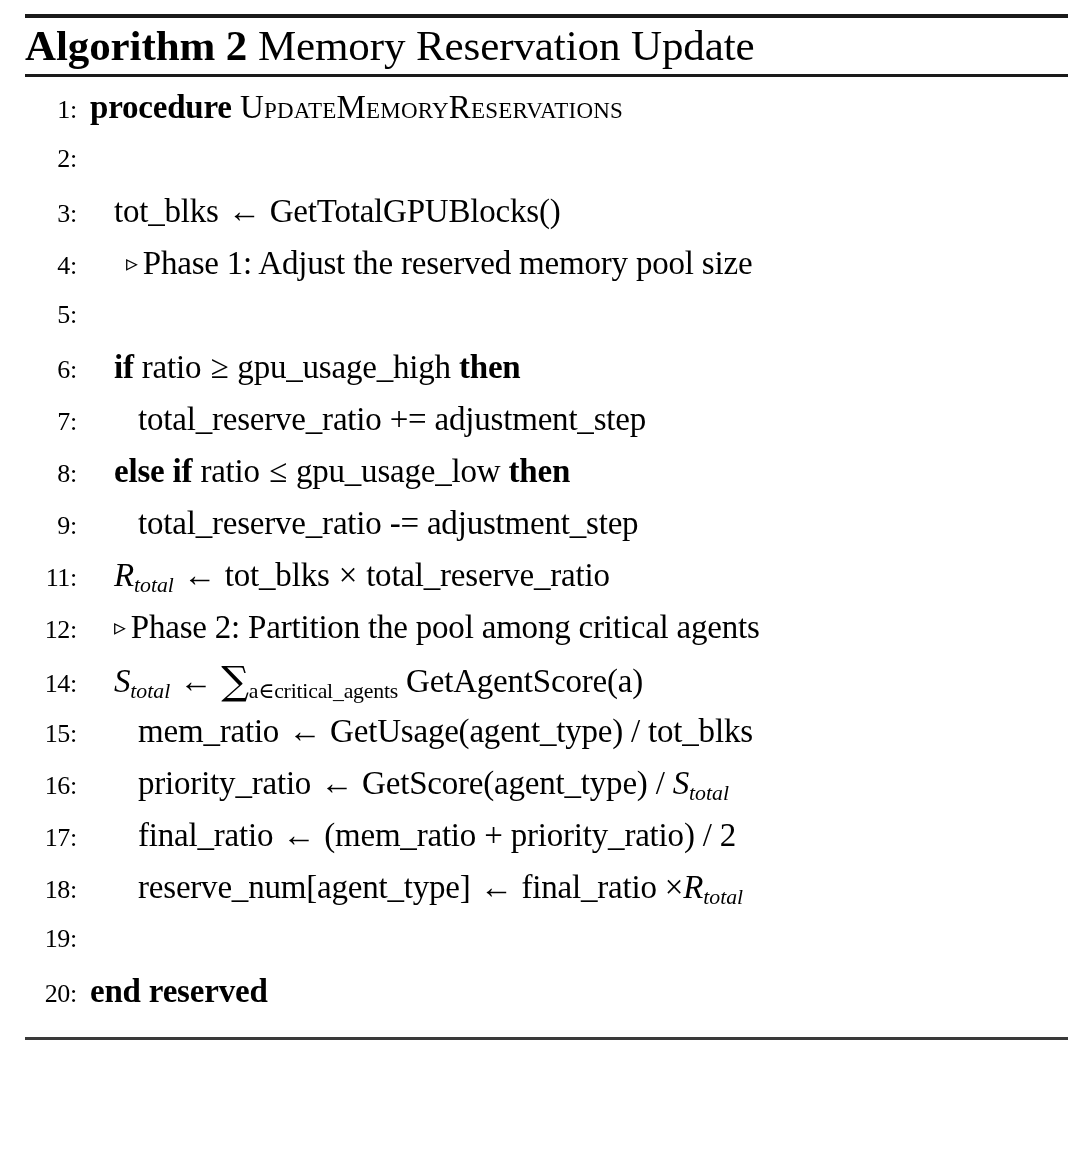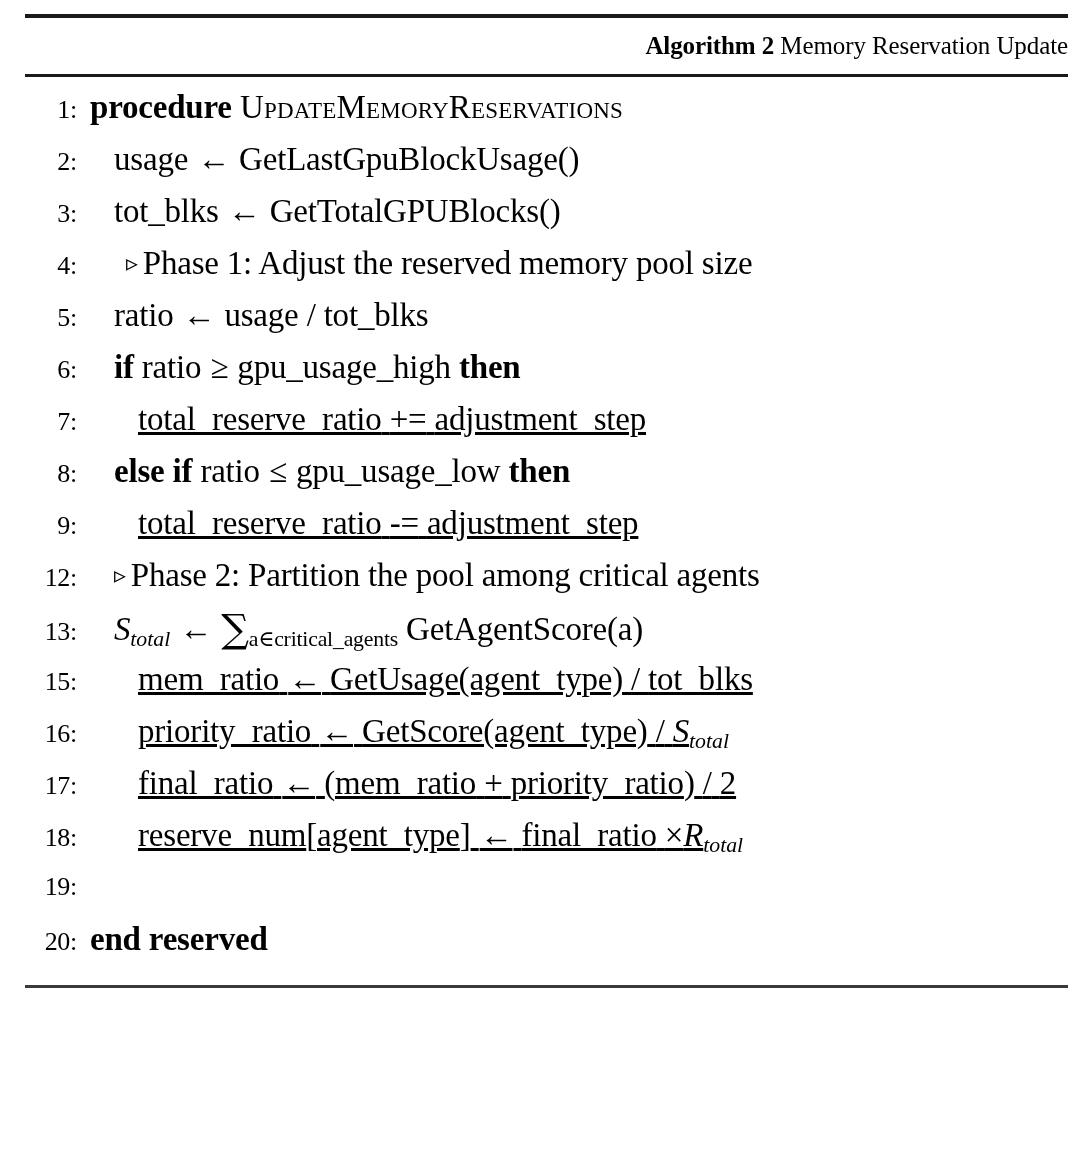--- a/index.html
+++ b/index.html
@@ -30,25 +30,24 @@
     height: 0;
     border-top: 3px solid #1a1a1a;
   }
   .rule-bottom {
     height: 0;
     border-top: 3px solid #3a3a3a;
     margin-top: 20px;
   }
 
   .alg-caption {
-    font-size: 25px;
+    font-size: 43px;
     line-height: 56px;
     white-space: nowrap;
     letter-spacing: -0.1px;
-    text-align: right;
   }
   .alg-caption .kw-caption {
     font-weight: bold;
   }
 
   .alg-body {
     padding-top: 4px;
   }
 
   .alg-line {
@@ -69,21 +68,21 @@
   .lineno::after { content: ":"; }
 
   .code {
     padding-left: 13px;
     letter-spacing: -0.2px;
   }
 
   
   .ind0 { margin-left: 0px; }
   .ind1 { margin-left: 24px; }
-  .ind2 { margin-left: 48px; text-decoration: underline; }
+  .ind2 { margin-left: 48px; }
   .indc1 { margin-left: 36px; }
   .indc2 { margin-left: 24px; }
 
   b.kw { font-weight: bold; }
 
   .sc {
     font-variant: small-caps;
     letter-spacing: 0.2px;
   }
 
@@ -132,36 +131,34 @@
 
   <div class="alg-body">
 
     <div class="alg-line">
       <span class="lineno">1</span>
       <span class="code ind0"><b class="kw">procedure</b> <span class="sc">UpdateMemoryReservations</span></span>
     </div>
 
     <div class="alg-line">
       <span class="lineno">2</span>
-      <span class="code ind1"><span>usage</span> <span class="op">←</span> <span>GetLastGpuBlockUsage()</span></span>
     </div>
 
     <div class="alg-line">
       <span class="lineno">3</span>
       <span class="code ind1"><span>tot_blks</span> <span class="op">←</span> <span>GetTotalGPUBlocks()</span></span>
     </div>
 
     <div class="alg-line">
       <span class="lineno">4</span>
       <span class="code indc1"><span class="cmt-tri">▹</span><span>Phase 1: Adjust the reserved memory pool size</span></span>
     </div>
 
     <div class="alg-line">
       <span class="lineno">5</span>
-      <span class="code ind1"><span>ratio</span> <span class="op">←</span> <span>usage</span> <span>/</span> <span>tot_blks</span></span>
     </div>
 
     <div class="alg-line">
       <span class="lineno">6</span>
       <span class="code ind1"><b class="kw">if</b> <span>ratio</span> <span class="op">≥</span> <span>gpu_usage_high</span> <b class="kw">then</b></span>
     </div>
 
     <div class="alg-line">
       <span class="lineno">7</span>
       <span class="code ind2"><span>total_reserve_ratio</span> <span>+=</span> <span>adjustment_step</span></span>
@@ -171,28 +168,32 @@
       <span class="lineno">8</span>
       <span class="code ind1"><b class="kw">else if</b> <span>ratio</span> <span class="op">≤</span> <span>gpu_usage_low</span> <b class="kw">then</b></span>
     </div>
 
     <div class="alg-line">
       <span class="lineno">9</span>
       <span class="code ind2"><span>total_reserve_ratio</span> <span>-=</span> <span>adjustment_step</span></span>
     </div>
 
 
+    <div class="alg-line">
+      <span class="lineno">11</span>
+      <span class="code ind1"><span class="mvar">R</span><span class="msub">total</span> <span class="op">←</span> <span>tot_blks</span> <span class="op">×</span> <span>total_reserve_ratio</span></span>
+    </div>
 
     <div class="alg-line">
       <span class="lineno">12</span>
       <span class="code indc2"><span class="cmt-tri">▹</span><span>Phase 2: Partition the pool among critical agents</span></span>
     </div>
 
     <div class="alg-line">
-      <span class="lineno">13</span>
+      <span class="lineno">14</span>
       <span class="code ind1"><span class="mvar">S</span><span class="msub">total</span> <span class="op">←</span> <span class="bigsum">∑</span><span class="msub-up">a∈critical_agents</span> <span>GetAgentScore(a)</span></span>
     </div>
 
 
     <div class="alg-line">
       <span class="lineno">15</span>
       <span class="code ind2"><span>mem_ratio</span> <span class="op">←</span> <span>GetUsage(agent_type)</span> <span>/</span> <span>tot_blks</span></span>
     </div>
 
     <div class="alg-line">

